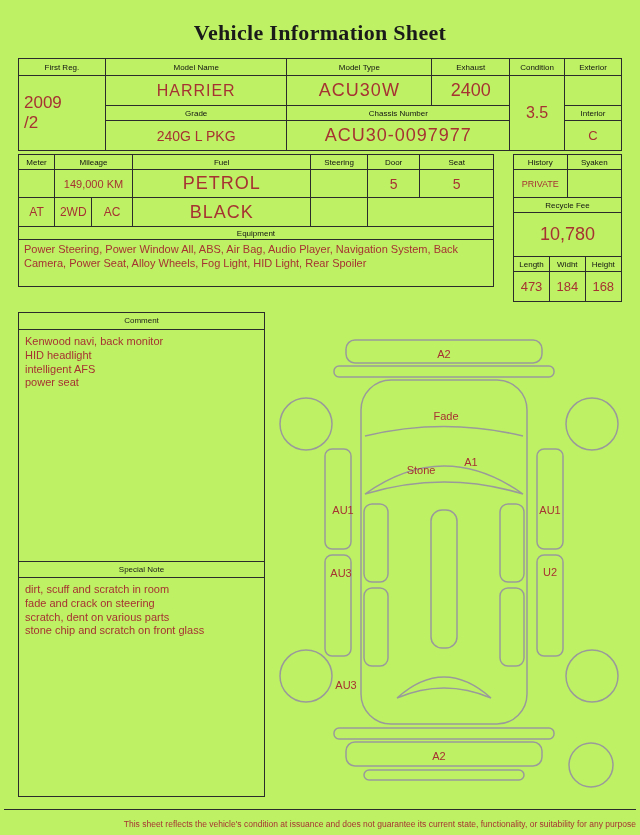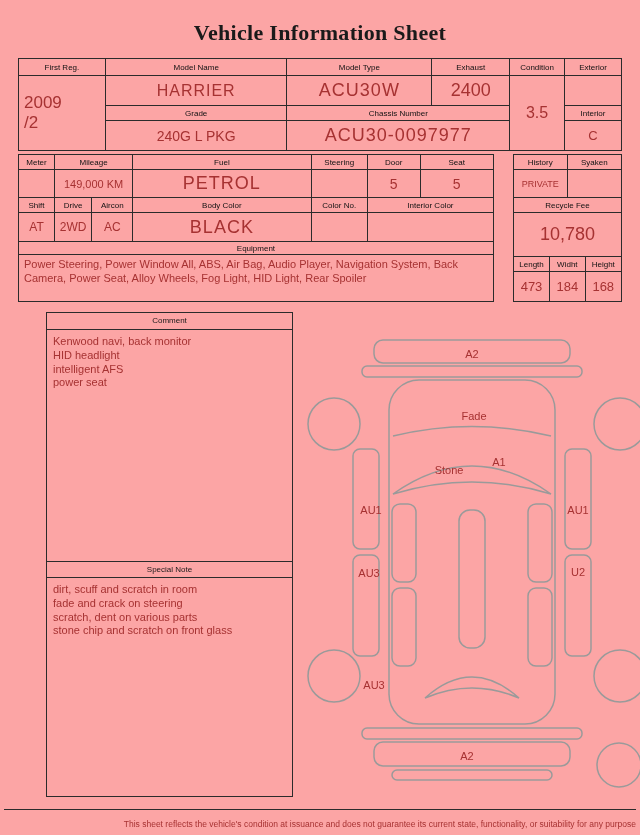--- a/index.html
+++ b/index.html
@@ -1,18 +1,18 @@
 <!DOCTYPE html>
 <html style="--accent: #a63232; --dline: #9a9a9a;"><head>
 <meta charset="utf-8">
 <style>
   * { margin:0; padding:0; box-sizing:border-box; }
   html,body { background:#ffffff; }
   .page {
-    position:relative; width:640px; height:835px; background:#fca5a5;
+    position:relative; width:640px; height:835px; background:#bef264;
     font-family:"Liberation Sans", sans-serif; color:#1a1a1a; overflow:hidden;
   }
   .title {
     text-align:center; font-family:"Liberation Serif", serif;
     font-size:22px; font-weight:700; padding-top:20px; letter-spacing:.3px;
   }
   table { border-collapse:collapse; table-layout:fixed; }
   th, td { border:1px solid #2b2b2b; padding:0; text-align:center; vertical-align:middle; overflow:hidden; }
   th { font-size:8px; font-weight:normal; color:#111; }
   .t1 { margin:12px 18px 0; }
@@ -20,21 +20,21 @@
   .t2r { margin-left:-1px; }
   .h13{height:13px}.h15{height:15px}.h17{height:17px}.h28{height:28px}
   .h29{height:29px}.h30{height:30px}.h44{height:44px}.h47{height:47px}
   .v { color:var(--accent,#a63232); }
   .fs9{font-size:9px}.fs11{font-size:11px}.fs12{font-size:12px}.fs13{font-size:13px}
   .fs14{font-size:14px}.fs15{font-size:18px}.fs16{font-size:16px}.fs17{font-size:17px}.fs20{font-size:16px}
   .ls1{letter-spacing:1px}
   .firstreg { text-align:left; padding-left:5px; white-space:pre-line; line-height:1.15; }
   .eq { text-align:left; vertical-align:top; padding:2px 5px; line-height:1.3; }
   .main { display:flex; margin:10px 18px 0; height:485px; }
-  .left-box { width:247px; flex:none; border:1px solid #2b2b2b; display:flex; flex-direction:column;margin-left:28px; }
+  .left-box { width:247px; flex:none; border:1px solid #2b2b2b; display:flex; flex-direction:column; }
   .sec-head { flex:none; height:17px; line-height:16px; font-size:8px; text-align:center; border-bottom:1px solid #2b2b2b; }
   .sec-head.mid { border-top:1px solid #2b2b2b; }
   .sec-body { padding:5px 6px; font-size:11px; color:var(--accent,#a63232); white-space:pre-line; line-height:1.25; }
   .comment-body { flex:none; height:231px; }
   .note-body { flex:1; }
   .diagram-area { flex:1; position:relative; overflow:visible; }
   .diagram-area svg { display:block; margin:2px 0 0 6px; }
   .car-lines { stroke:var(--dline,#9a9a9a); fill:none; stroke-width:1.5; }
   .dl { fill:var(--accent,#a63232); font-family:"Liberation Sans", sans-serif; font-size:11px; text-anchor:middle; }
   .footer {
@@ -110,28 +110,20 @@
         <th>Door</th>
         <th>Seat</th>
       </tr>
       <tr class="h28">
         <td class="v fs12"></td>
         <td colspan="2" class="v fs11">149,000 KM</td>
         <td class="v fs15 ls1">PETROL</td>
         <td class="v fs12"></td>
         <td class="v fs14">5</td>
         <td class="v fs14">5</td>
-      </tr>
-      <tr class="h15">
-        <th>Shift</th>
-        <th>Drive</th>
-        <th>Aircon</th>
-        <th>Body Color</th>
-        <th>Color No.</th>
-        <th colspan="2">Interior Color</th>
       </tr>
       <tr class="h29">
         <td class="v fs12">AT</td>
         <td class="v fs12">2WD</td>
         <td class="v fs12">AC</td>
         <td class="v fs15 ls1">BLACK</td>
         <td class="v fs12"></td>
         <td colspan="2" class="v fs12"></td>
       </tr>
       <tr class="h13">

